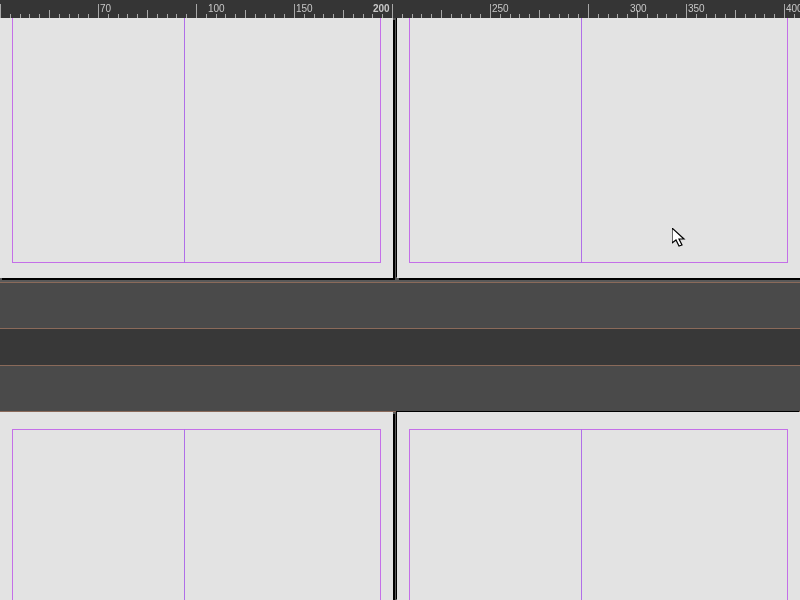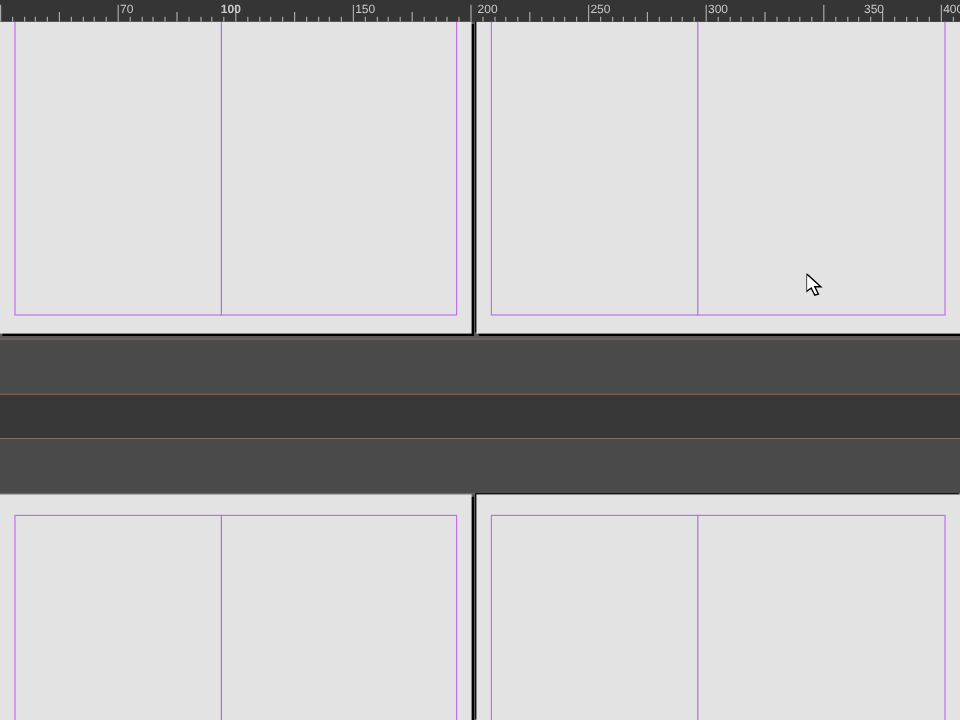--- a/index.html
+++ b/index.html
@@ -227,26 +227,26 @@
     <div class="tick minor" style="left: 715.4px;"></div>
     <div class="tick minor" style="left: 725.2px;"></div>
     <div class="tick mid" style="left: 735px;"></div>
     <div class="tick minor" style="left: 744.8px;"></div>
     <div class="tick minor" style="left: 754.6px;"></div>
     <div class="tick minor" style="left: 764.4px;"></div>
     <div class="tick minor" style="left: 774.2px;"></div>
     <div class="tick major" style="left: 784px;"></div>
     <div class="tick minor" style="left: 793.8px;"></div>
     <div class="label" style="left: 100px;">70</div>
-    <div class="label" style="left: 184px; font-weight: bold;">100</div>
+    <div class="label" style="left: 208px;">100</div>
     <div class="label" style="left: 296px; text-align: right;">150</div>
-    <div class="label" style="left: 398px;">200</div>
+    <div class="label" style="left: 373px; font-weight: bold;">200</div>
     <div class="label" style="left: 492px;">250</div>
-    <div class="label" style="left: 590px;">300</div>
-    <div class="label" style="left: 720px;">350</div>
+    <div class="label" style="left: 590px; padding-left: 40px;">300</div>
+    <div class="label" style="left: 688px;">350</div>
     <div class="label" style="left: 786px;">400</div>
   </div>
 
 <div class="doc-window top">
   <div class="paper left">
     <div class="margin-box"></div>
     <div class="column-guide"></div>
   </div>
   <div class="paper right">
     <div class="margin-box"></div>

